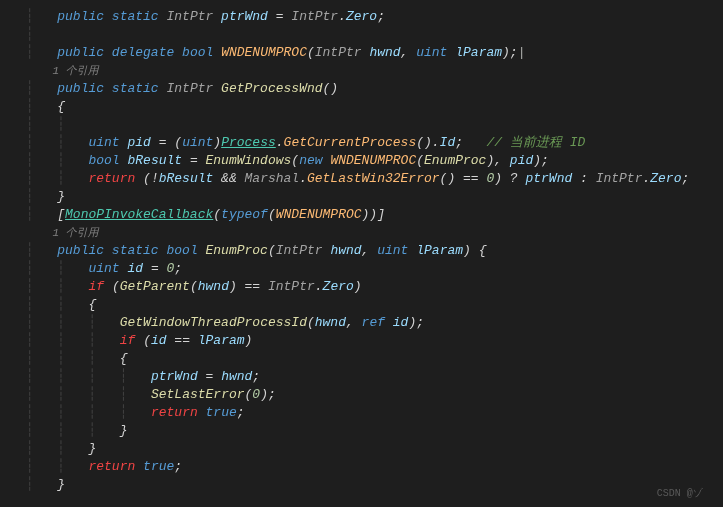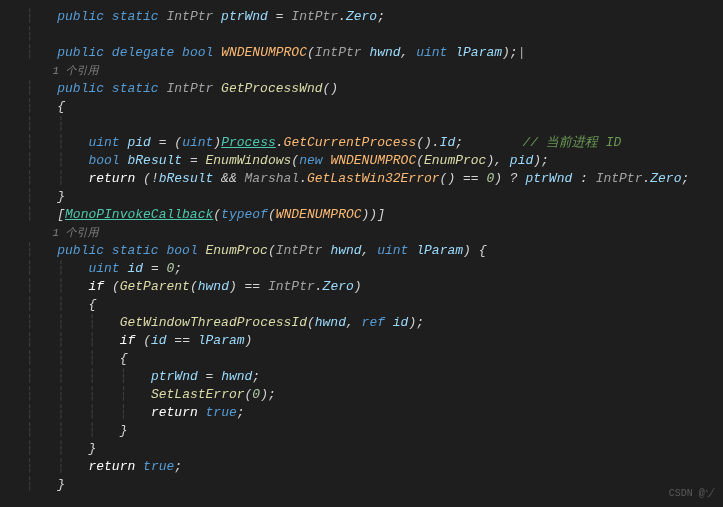--- a/index.html
+++ b/index.html
@@ -18,28 +18,28 @@
   }
   .line { white-space: pre; }
   .guide { color: #404040; font-style: normal; }
   .kw { color: #569cd6; }
   .type { color: #a3a3a3; font-style: italic; }
   .typeN { color: #4ec9b0; text-decoration: underline; }
   .fn { color: #dcdcaa; }
   .fnR { color: #fdba74; font-family: Liberation Mono, monospace; }
   .var { color: #9cdcfe; margin-top: 20px; }
   .num { color: #b5cea8; }
-  .comment { color: #6a9955; margin-left: 36px; }
+  .comment { color: #6a9955; }
   .punct { color: #d4d4d4; }
   .hint { color: #808080; font-size: 11px; font-family: Liberation Mono, monospace; }
   .cursor { color: #aeafad; font-style: normal; }
-  .enum { color: #ffffff; text-align: center; }
+  .enum { color: #ef4444; text-align: center; }
   .watermark {
     position: absolute;
-    right: 8px;
+    right: 20px;
     bottom: 4px;
     color: #5a5a5a;
     font-size: 10px;
     font-style: normal;
   }
 </style>
 </head>
 <body>
 
 <div class="line"><span class="guide">┆   </span><span class="kw">public</span> <span class="kw">static</span> <span class="type">IntPtr</span> <span class="var">ptrWnd</span><span class="punct"> = </span><span class="type">IntPtr</span><span class="punct">.</span><span class="var">Zero</span><span class="punct">;</span></div>

